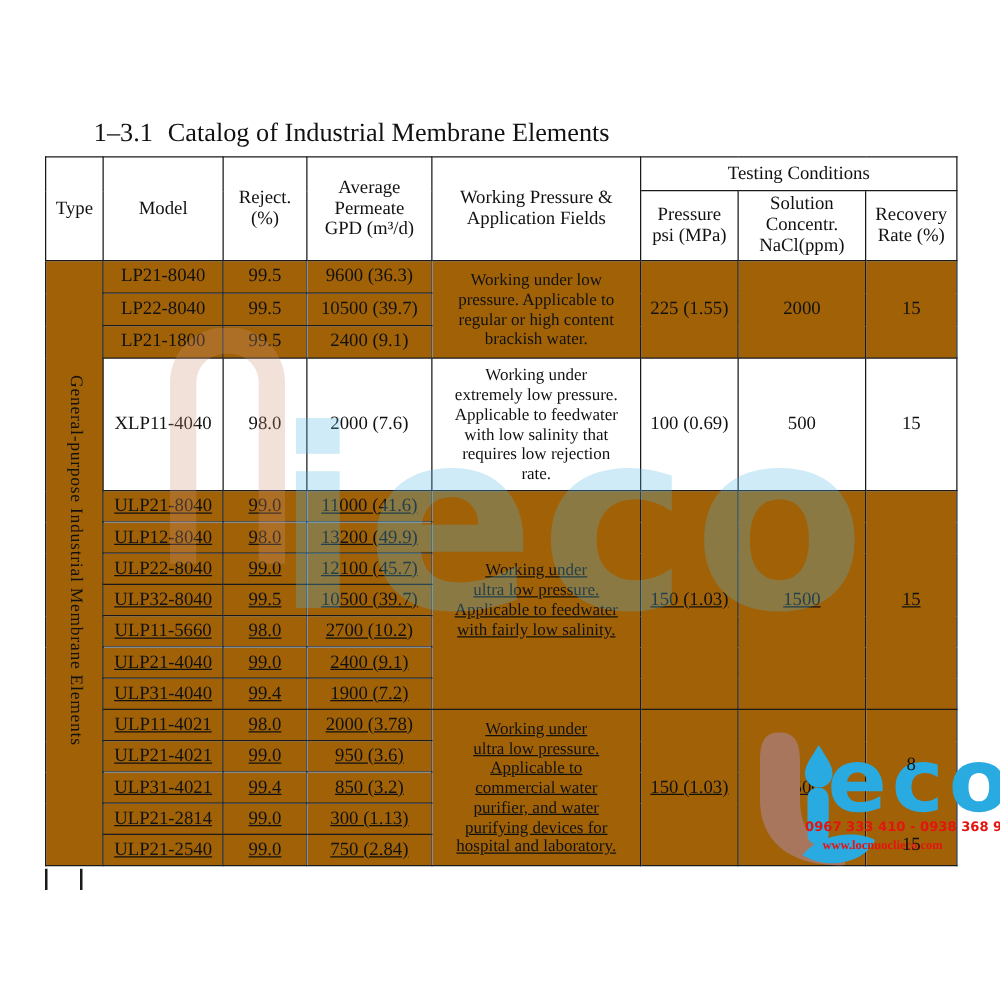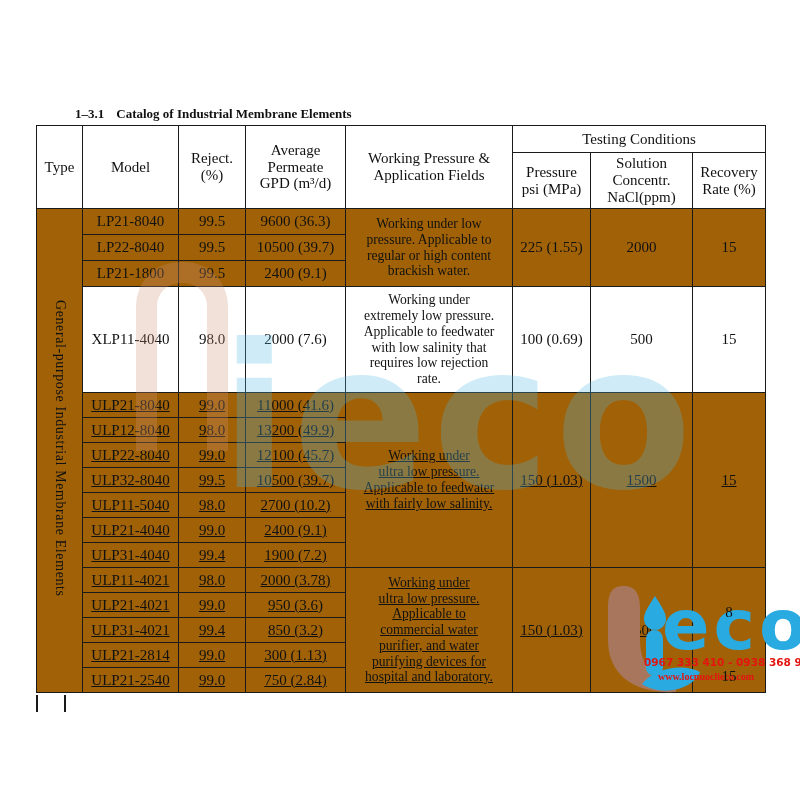--- a/index.html
+++ b/index.html
@@ -1,20 +1,20 @@
 <!DOCTYPE html>
 <html><head>
 <meta charset="utf-8">
 <style>
   html,body{margin:0;padding:0;background:#fff;}
   .page{position:relative;width:800px;height:800px;background:#ffffff;overflow:hidden;
         font-family:"Liberation Serif", serif;color:#111;}
 
   
-  .title{position:absolute;left:75px;top:106px;font-size:13px;font-weight:bold;white-space:nowrap;}
+  .title{position:absolute;left:75px;top:94px;font-size:21px;font-weight:normal;white-space:nowrap;}
   .title .num{margin-right:12px;}
 
   
   table.catalog{position:absolute;left:36px;top:125px;width:729px;border-collapse:collapse;
         table-layout:fixed;font-size:15px;}
   .catalog th,.catalog td{border:1.5px solid #1a1a1a;text-align:center;vertical-align:middle;
         padding:0 1px;font-weight:normal;color:#111;overflow:hidden;}
   .catalog th{white-space:pre-line;line-height:1.12;font-size:15px;}
   .desc{font-size:13.6px;line-height:1.16;white-space:pre-line;}
   tr.r-h1{height:27px;} tr.r-h2{height:56px;}
@@ -157,21 +157,21 @@
         <td class="shaded">ULP22-8040</td>
         <td class="shaded">99.0</td>
         <td class="shaded">12100 (45.7)</td>
       </tr>
       <tr class="r-sm">
         <td class="shaded">ULP32-8040</td>
         <td class="shaded">99.5</td>
         <td class="shaded">10500 (39.7)</td>
       </tr>
       <tr class="r-sm">
-        <td class="shaded">ULP11-5040</td>
+        <td class="shaded">ULP11-5660</td>
         <td class="shaded">98.0</td>
         <td class="shaded">2700 (10.2)</td>
       </tr>
       <tr class="r-sm">
         <td class="shaded">ULP21-4040</td>
         <td class="shaded">99.0</td>
         <td class="shaded">2400 (9.1)</td>
       </tr>
       <tr class="r-sm">
         <td class="shaded">ULP31-4040</td>

